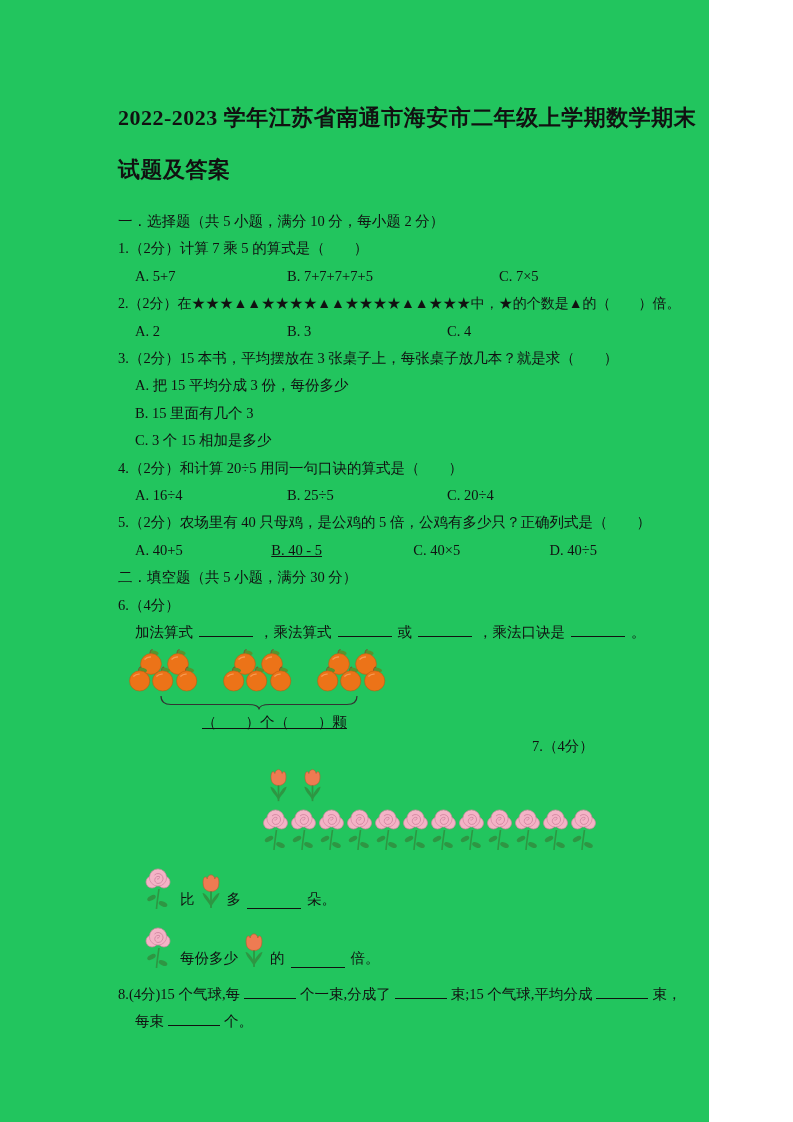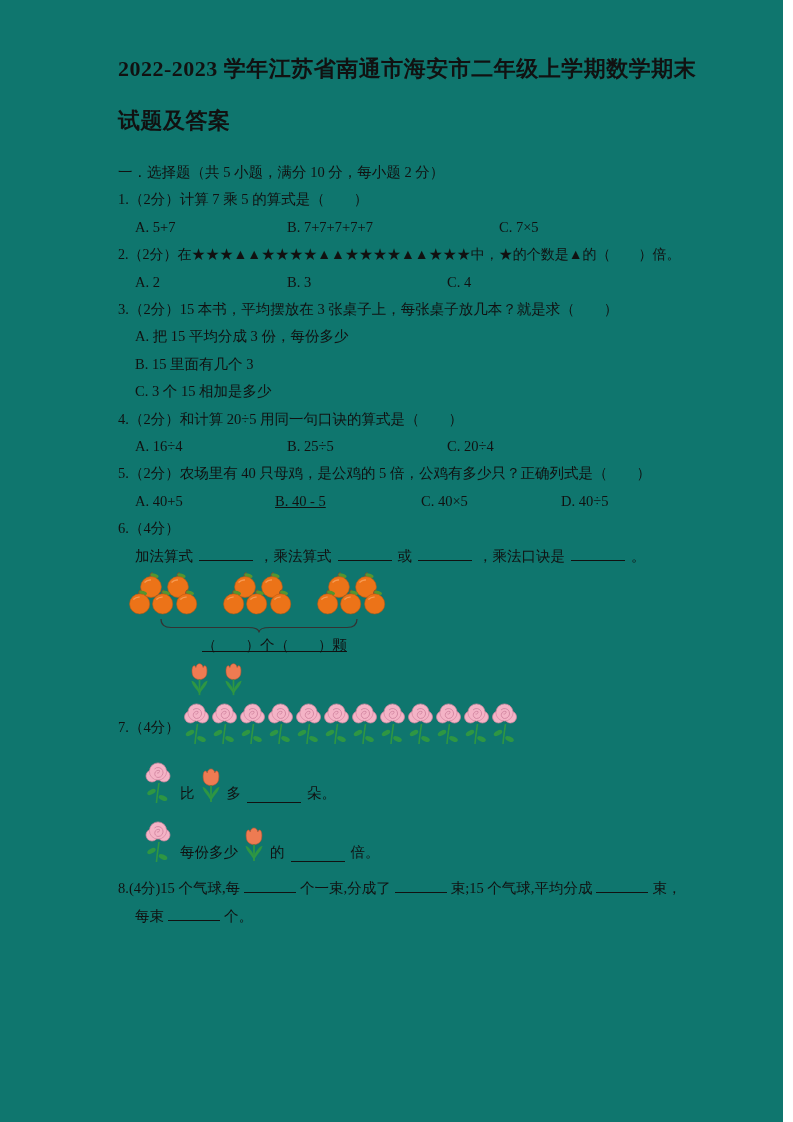--- a/index.html
+++ b/index.html
@@ -1,21 +1,21 @@
 <!DOCTYPE html>
 <html><head>
 <meta charset="utf-8">
 <style>
   html,body{margin:0;padding:0;background:#ffffff;}
   .page{
     position:relative;
-    width:783px;height:1122px;
+    width:709px;height:1122px;
     box-sizing:border-box;
-    padding:43px 112px 0 118px;
-    background:#0f766e;
+    padding:92px 112px 0 118px;
+    background:#22c55e;
     color:#111;
     font-family:"Liberation Serif","DejaVu Serif",serif;
     overflow:hidden;
   }
   .title-line{
     font-size:22px;
     font-weight:bold;
     line-height:52px;
     letter-spacing:0.5px;
     white-space:nowrap;
@@ -46,21 +46,21 @@
   
   .orange-block{margin-left:10px;margin-top:2px;}
   .orange-groups{display:flex;gap:24px;width:260px;}
   .orange-group{width:70px;}
   .orange-top{display:flex;gap:3px;margin-left:11px;}
   .orange-bottom{display:flex;margin-top:-9px;}
   .orange-icon{display:block;}
   .brace-row{margin-left:32px;margin-top:3px;height:16px;}
   .q6-caption{margin-left:74px;font-size:14.5px;line-height:22px;white-space:nowrap;text-decoration:underline;}
   
-  .q7-flower-area{display:flex;align-items:flex-end;margin-top:4px;}
+  .q7-flower-area{display:flex;align-items:flex-end;margin-top:4px;flex-direction:column;}
   .q7-label{width:65px;font-size:14.5px;padding-bottom:10px;white-space:nowrap;}
   .tulip-row{display:flex;gap:7px;margin-left:3px;margin-bottom:3px;}
   .rose-row{display:flex;gap:1px;}
   .q7-line{
     display:flex;align-items:flex-end;
     margin-left:22px;margin-top:13px;
     font-size:14.5px;white-space:nowrap;
   }
   .q7-line .txt{padding-bottom:3px;}
   .q7-line .gap{width:4px;}
@@ -102,21 +102,21 @@
   <div class="title-block">
     <div class="title-line">2022-2023 学年江苏省南通市海安市二年级上学期数学期末</div>
     <div class="title-line">试题及答案</div>
   </div>
 
   <div class="line">一．选择题（共 5 小题，满分 10 分，每小题 2 分）</div>
 
   <div class="line">1.（2分）计算 7 乘 5 的算式是（　　）</div>
   <div class="line opt-row">
     <span class="opt w152">A. 5+7</span>
-    <span class="opt w212">B. 7+7+7+7+7</span>
+    <span class="opt w212">B. 7+7+7+7+5</span>
     <span class="opt">C. 7×5</span>
   </div>
 
   <div class="line small">2.（2分）在★★★▲▲★★★★▲▲★★★★▲▲★★★中，★的个数是▲的（　　）倍。</div>
   <div class="line opt-row">
     <span class="opt w152">A. 2</span>
     <span class="opt w160">B. 3</span>
     <span class="opt">C. 4</span>
   </div>
 
@@ -133,20 +133,21 @@
   </div>
 
   <div class="line">5.（2分）农场里有 40 只母鸡，是公鸡的 5 倍，公鸡有多少只？正确列式是（　　）</div>
   <div class="line opt-row">
     <span class="opt w140">A. 40+5</span>
     <span class="opt w146">B. 40 - 5</span>
     <span class="opt w140">C. 40×5</span>
     <span class="opt">D. 40÷5</span>
   </div>
 
+  <div class="line">二．填空题（共 5 小题，满分 30 分）</div>
 
   <div class="line">6.（4分）</div>
   <div class="line indent">
     <span>加法算式</span><span class="blank"></span><span>，乘法算式</span><span class="blank"></span><span>或</span><span class="blank"></span><span>，乘法口诀是</span><span class="blank"></span><span>。</span>
   </div>
 
   <div class="orange-block">
     <div class="orange-groups">
         <div class="orange-group">
           <div class="orange-top">

